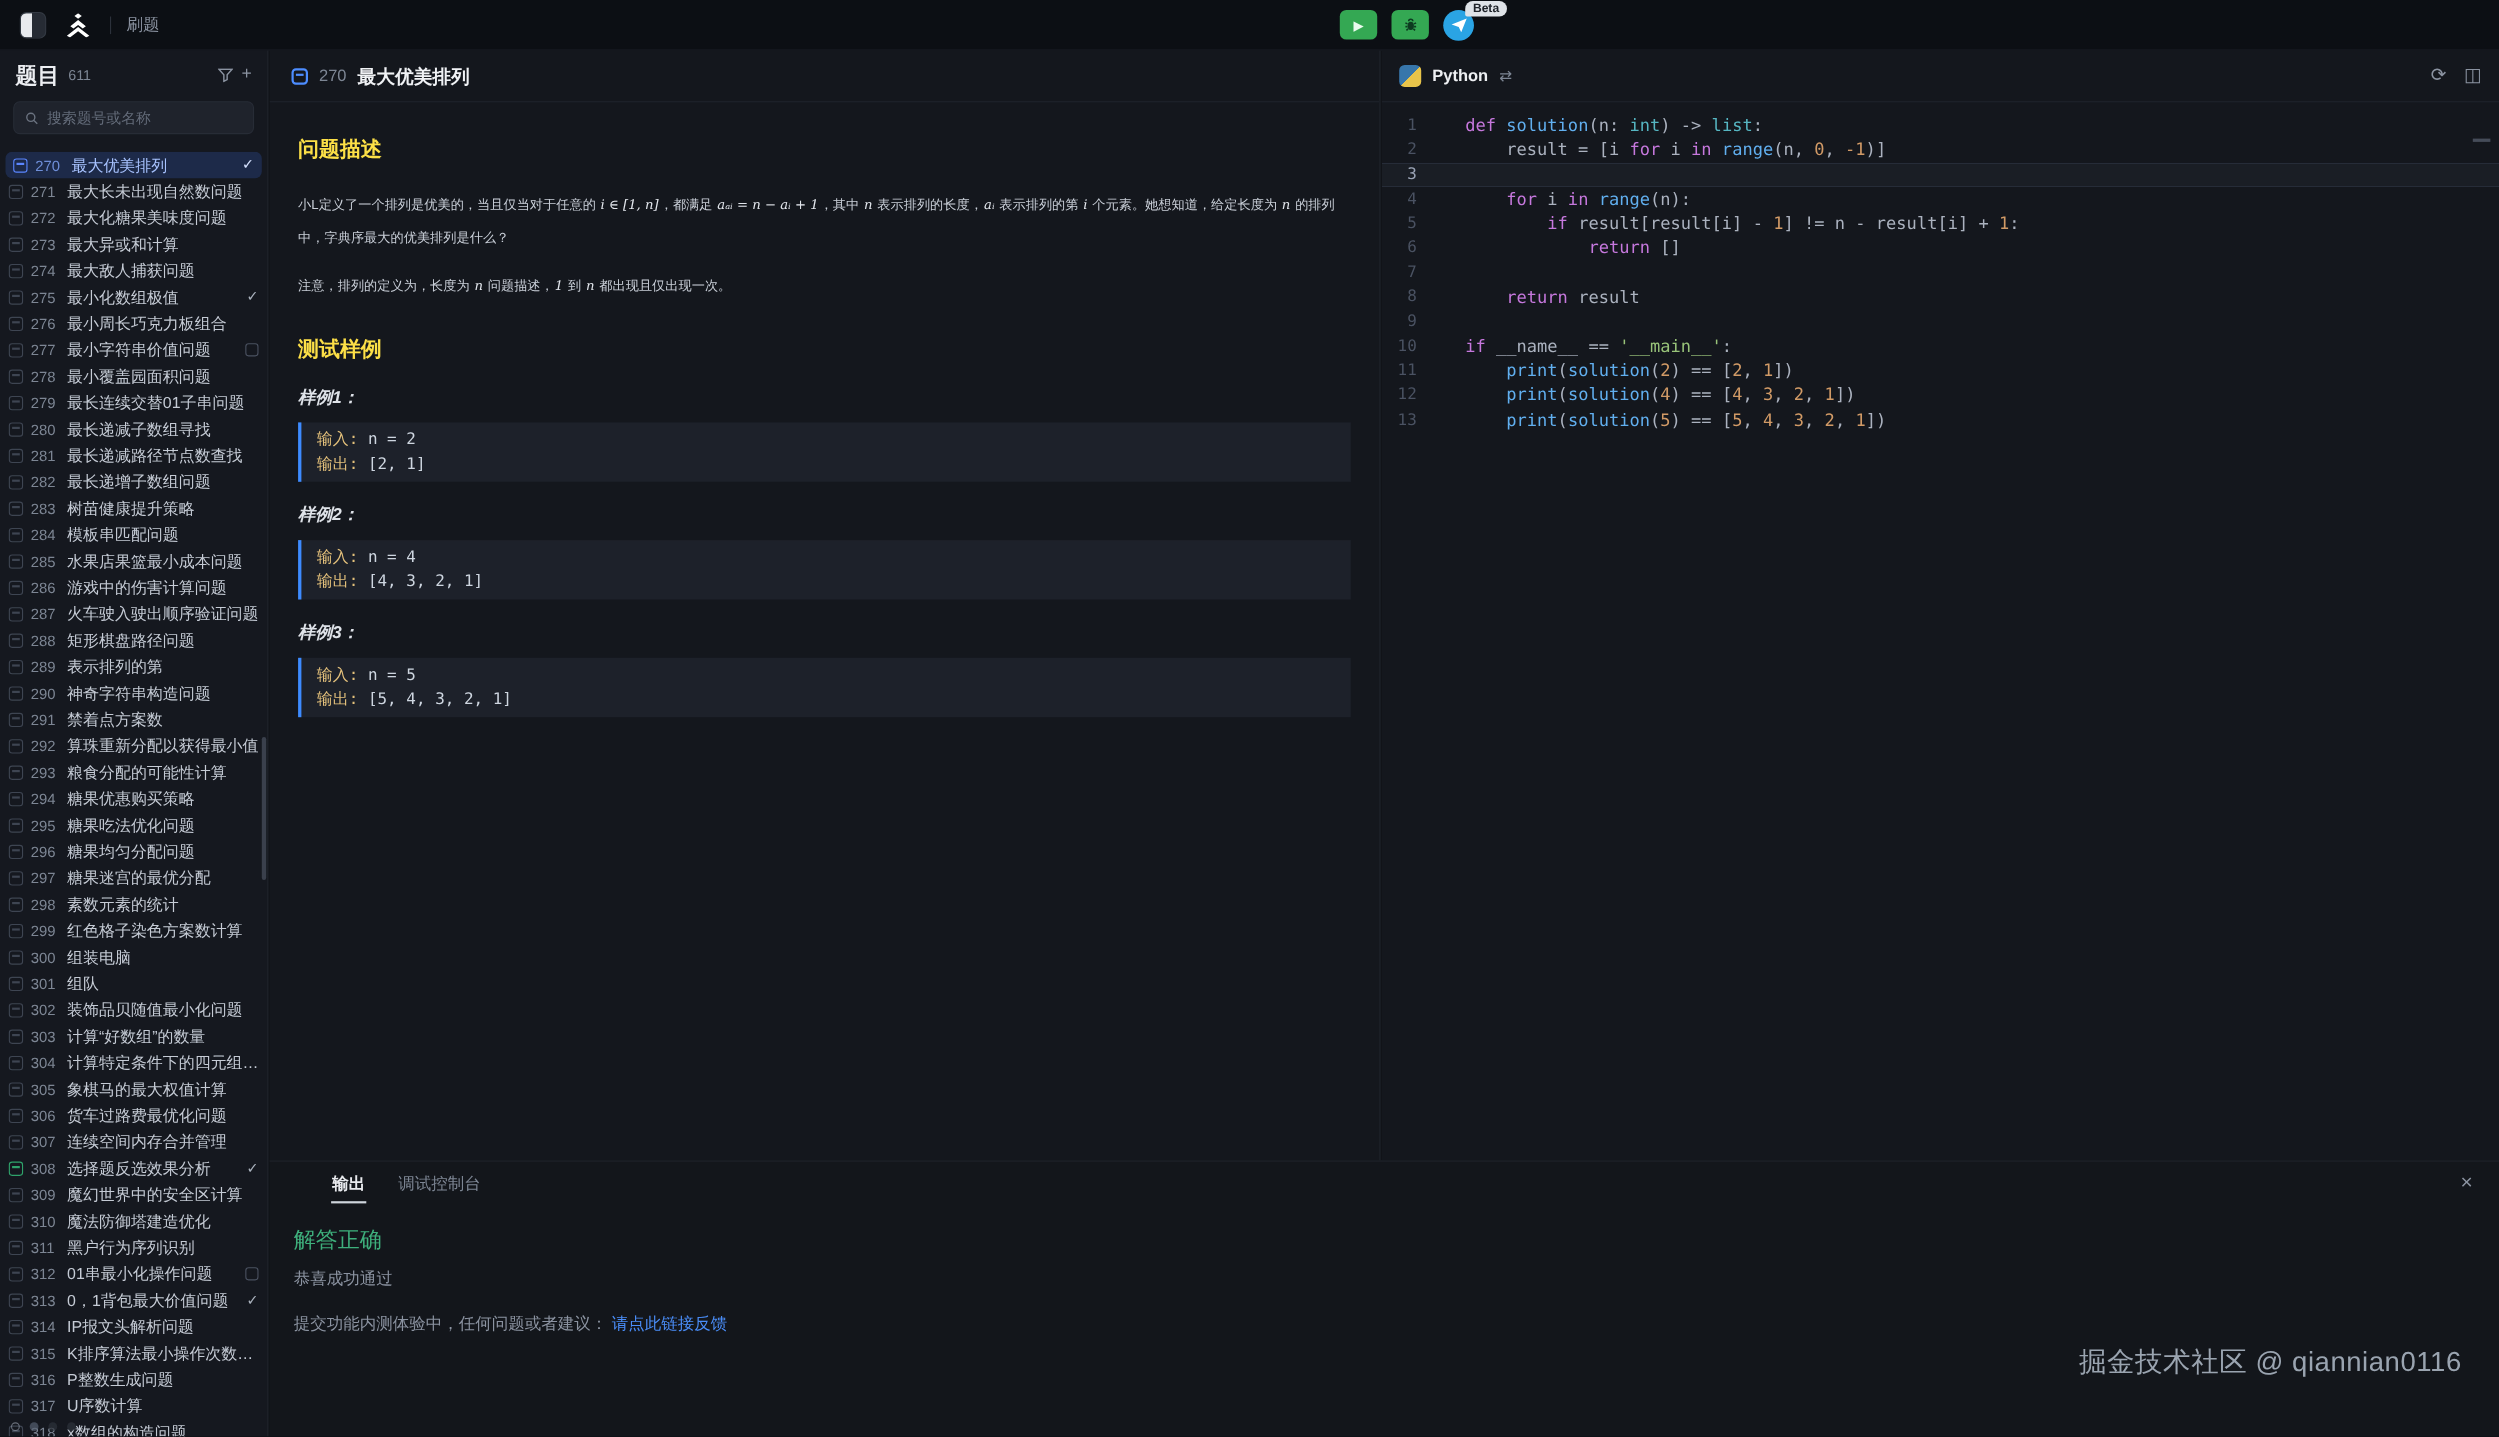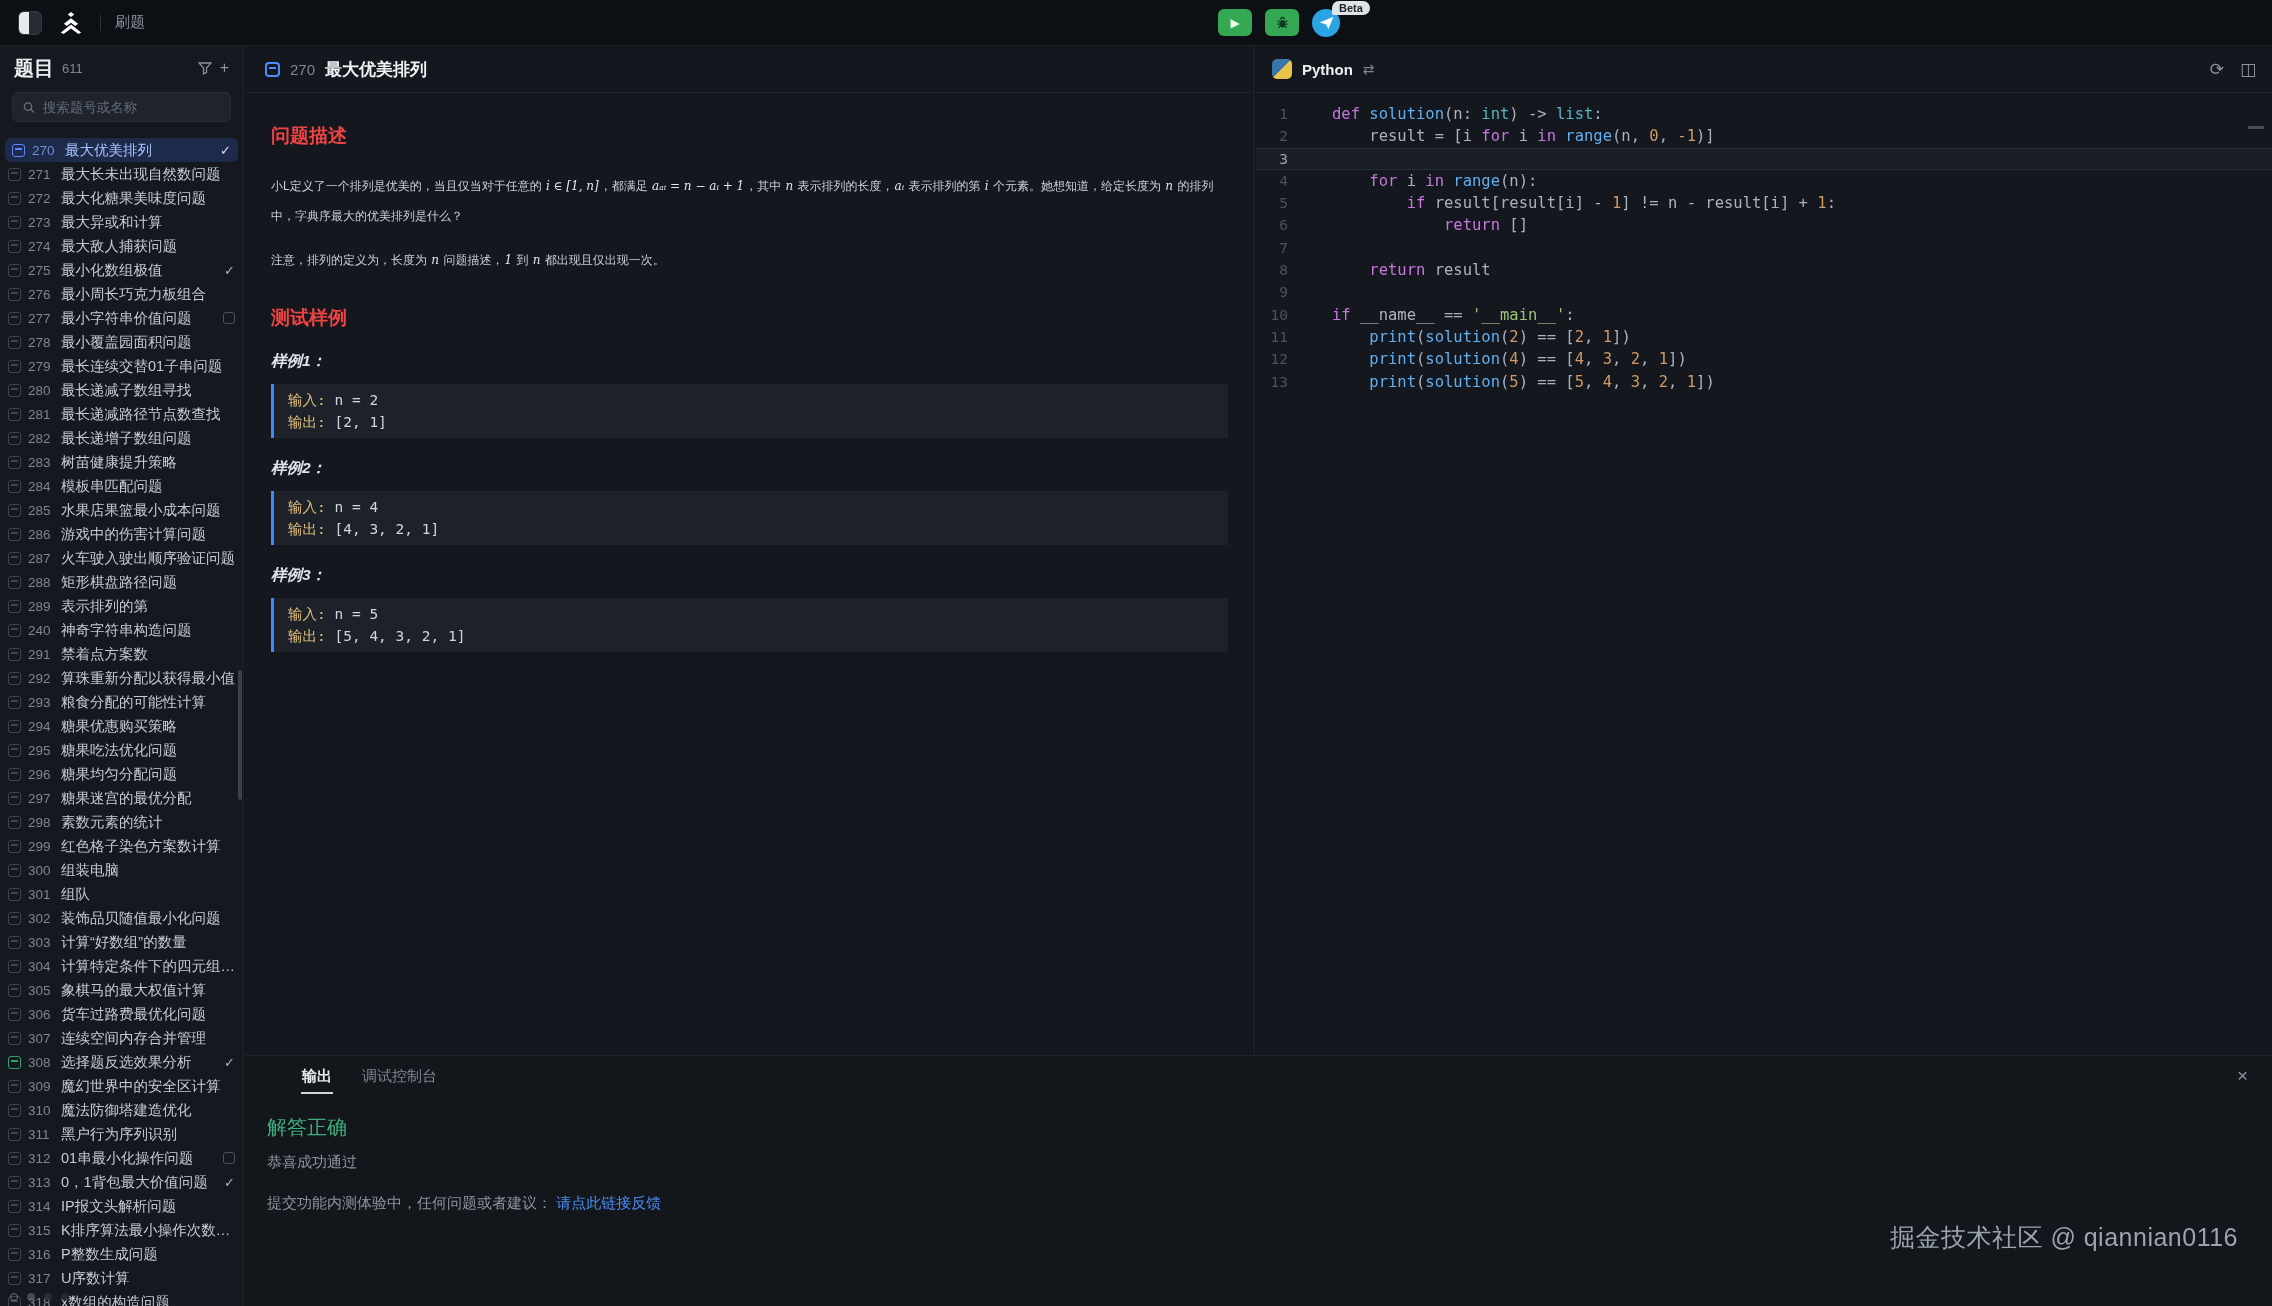--- a/index.html
+++ b/index.html
@@ -56,21 +56,21 @@
 
   
   .ppanel { position:absolute; top:46px; left:245px; width:1010px; bottom:251px;
     background:#14171d; border-right:1px solid #20242c; overflow:hidden; }
   .phead { height:47px; border-bottom:1px solid #20242c; display:flex; align-items:center; padding:0 20px; gap:10px; }
   .phead-ico { width:15px; height:15px; border:2px solid #4d8dff; border-radius:4px; position:relative; }
   .phead-ico::after { content:""; position:absolute; left:2px; right:2px; top:3px; height:2px; background:#4d8dff; }
   .phead-num { color:#7d8694; font-size:15px; }
   .phead-title { color:#f0f2f5; font-size:17px; font-weight:bold; }
   .pcontent { padding:30px 26px 0 26px; }
-  .section-h { font-size:19px; font-weight:bold; color:#ef4444; margin-bottom:22px; }
+  .section-h { font-size:19px; font-weight:bold; color:#fde047; margin-bottom:22px; }
   .section-h.second { margin-top:30px; margin-bottom:4px; }
   p.desc { font-size:12px; color:#c9cfd8; line-height:30px; margin-bottom:14px; }
   .math { font-family:"DejaVu Serif","DejaVu Sans",serif; font-style:italic; color:#e2e6ec; padding:0 1px; }
   .sample-label { font-size:15.5px; font-style:italic; font-weight:bold; color:#dfe3e9; margin:20px 0 12px; }
   .sample-block { background:#1d212a; border-left:3px solid #3d8bff; padding:5px 14px;
     font-family:"DejaVu Sans Mono",monospace; font-size:14.5px; line-height:22px; margin-bottom:4px; }
   .sk { color:#e3c07b; } .sv { color:#ced6e0; }
 
   
   .epanel { position:absolute; top:46px; left:1256px; right:0; bottom:251px; background:#14171d; overflow:hidden; }
@@ -266,21 +266,21 @@
         <span class="pnum">288</span>
         <span class="ptitle">矩形棋盘路径问题</span>
       </div>
       <div class="prow">
         <span class="picon"></span>
         <span class="pnum">289</span>
         <span class="ptitle">表示排列的第</span>
       </div>
       <div class="prow">
         <span class="picon"></span>
-        <span class="pnum">240</span>
+        <span class="pnum">290</span>
         <span class="ptitle">神奇字符串构造问题</span>
       </div>
       <div class="prow">
         <span class="picon"></span>
         <span class="pnum">291</span>
         <span class="ptitle">禁着点方案数</span>
       </div>
       <div class="prow">
         <span class="picon"></span>
         <span class="pnum">292</span>

